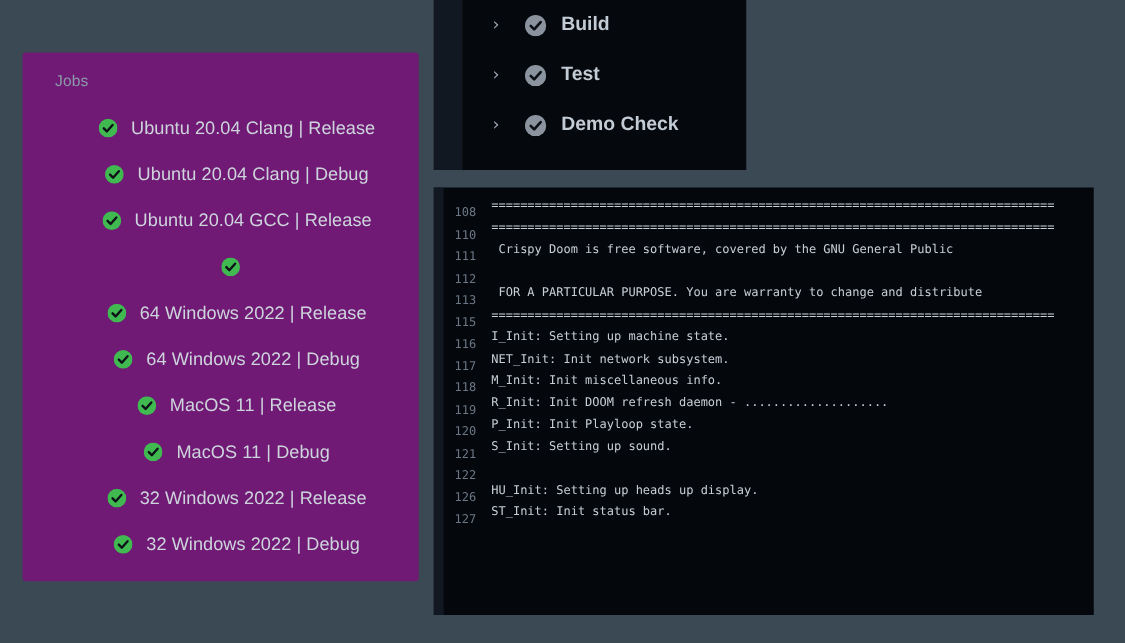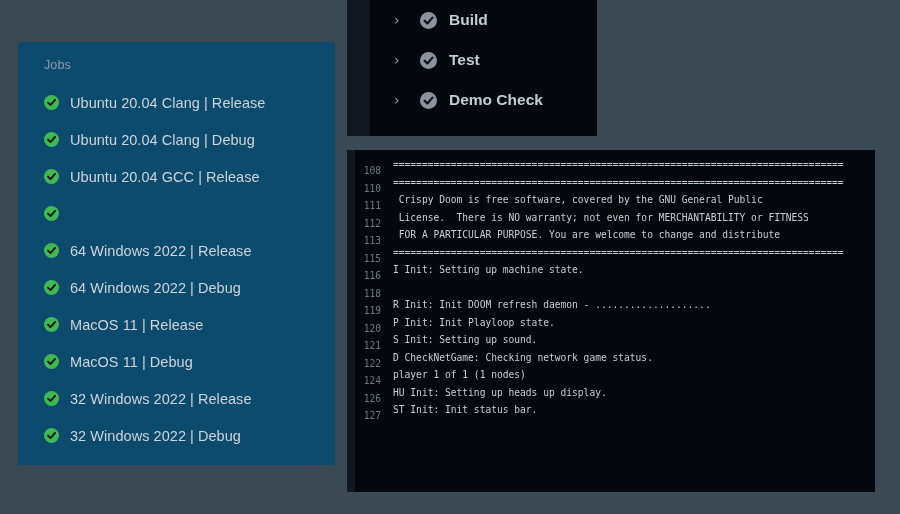--- a/index.html
+++ b/index.html
@@ -15,41 +15,42 @@
     position: relative;
   }
 
   
   #jobs-panel {
     position: absolute;
     left: 18px;
     top: 42px;
     width: 317px;
     height: 423px;
-    background: #0c4a6e;
+    background: #701a75;
     border-radius: 3px;
     overflow: hidden;
   }
   #jobs-title {
     color: #8c99a8;
     font-size: 12.5px;
     margin: 16px 0 0 26px;
     letter-spacing: 0.1px;
   }
   #jobs-list {
     margin: 12px 0 0 0;
     padding: 0;
     list-style: none;
   }
   .job-row {
     display: flex;
     align-items: center;
     height: 37px;
     padding-left: 26px;
     cursor: pointer;
+    justify-content: center;
   }
   .check-green {
     width: 15px;
     height: 15px;
     flex: 0 0 15px;
     margin-right: 11px;
     display: block;
   }
   .job-label {
     color: #cdd4dc;
@@ -267,26 +268,26 @@
       </li>
     </ul>
 </div>
 
 <div id="log-panel">
   <div id="log-gutter-strip"></div>
   <ul id="log-lines">
       <li class="log-row"><span class="log-num">108</span><span class="log-text">==============================================================================</span></li>
       <li class="log-row"><span class="log-num">110</span><span class="log-text">==============================================================================</span></li>
       <li class="log-row"><span class="log-num">111</span><span class="log-text"> Crispy Doom is free software, covered by the GNU General Public</span></li>
-      <li class="log-row"><span class="log-num">112</span><span class="log-text"> License.  There is NO warranty; not even for MERCHANTABILITY or FITNESS</span></li>
-      <li class="log-row"><span class="log-num">113</span><span class="log-text"> FOR A PARTICULAR PURPOSE. You are welcome to change and distribute</span></li>
+      <li class="log-row"><span class="log-num">112</span></li>
+      <li class="log-row"><span class="log-num">113</span><span class="log-text"> FOR A PARTICULAR PURPOSE. You are warranty to change and distribute</span></li>
       <li class="log-row"><span class="log-num">115</span><span class="log-text">==============================================================================</span></li>
       <li class="log-row"><span class="log-num">116</span><span class="log-text">I_Init: Setting up machine state.</span></li>
-      <li class="log-row"><span class="log-num">118</span></li>
+      <li class="log-row"><span class="log-num">117</span><span class="log-text">NET_Init: Init network subsystem.</span></li>
+      <li class="log-row"><span class="log-num">118</span><span class="log-text">M_Init: Init miscellaneous info.</span></li>
       <li class="log-row"><span class="log-num">119</span><span class="log-text">R_Init: Init DOOM refresh daemon - ....................</span></li>
       <li class="log-row"><span class="log-num">120</span><span class="log-text">P_Init: Init Playloop state.</span></li>
       <li class="log-row"><span class="log-num">121</span><span class="log-text">S_Init: Setting up sound.</span></li>
-      <li class="log-row"><span class="log-num">122</span><span class="log-text">D_CheckNetGame: Checking network game status.</span></li>
-      <li class="log-row"><span class="log-num">124</span><span class="log-text">player 1 of 1 (1 nodes)</span></li>
+      <li class="log-row"><span class="log-num">122</span></li>
       <li class="log-row"><span class="log-num">126</span><span class="log-text">HU_Init: Setting up heads up display.</span></li>
       <li class="log-row"><span class="log-num">127</span><span class="log-text">ST_Init: Init status bar.</span></li>
     </ul>
 </div>
 
 </body></html>

